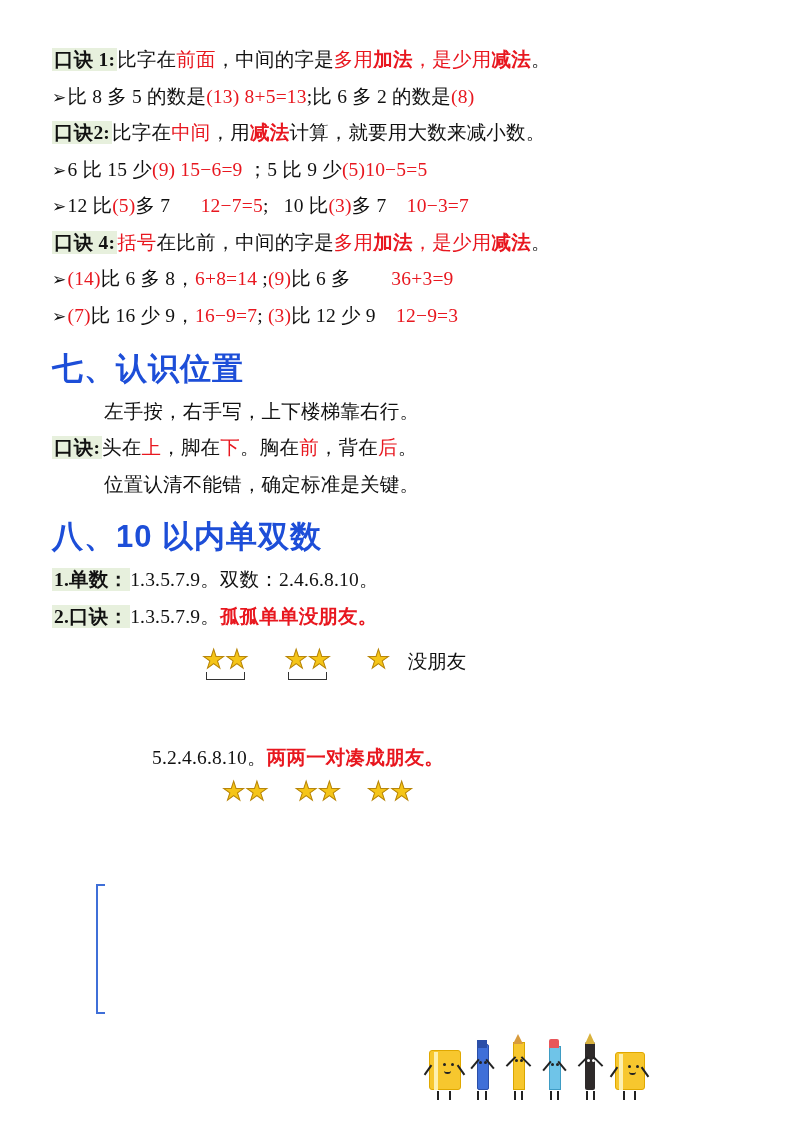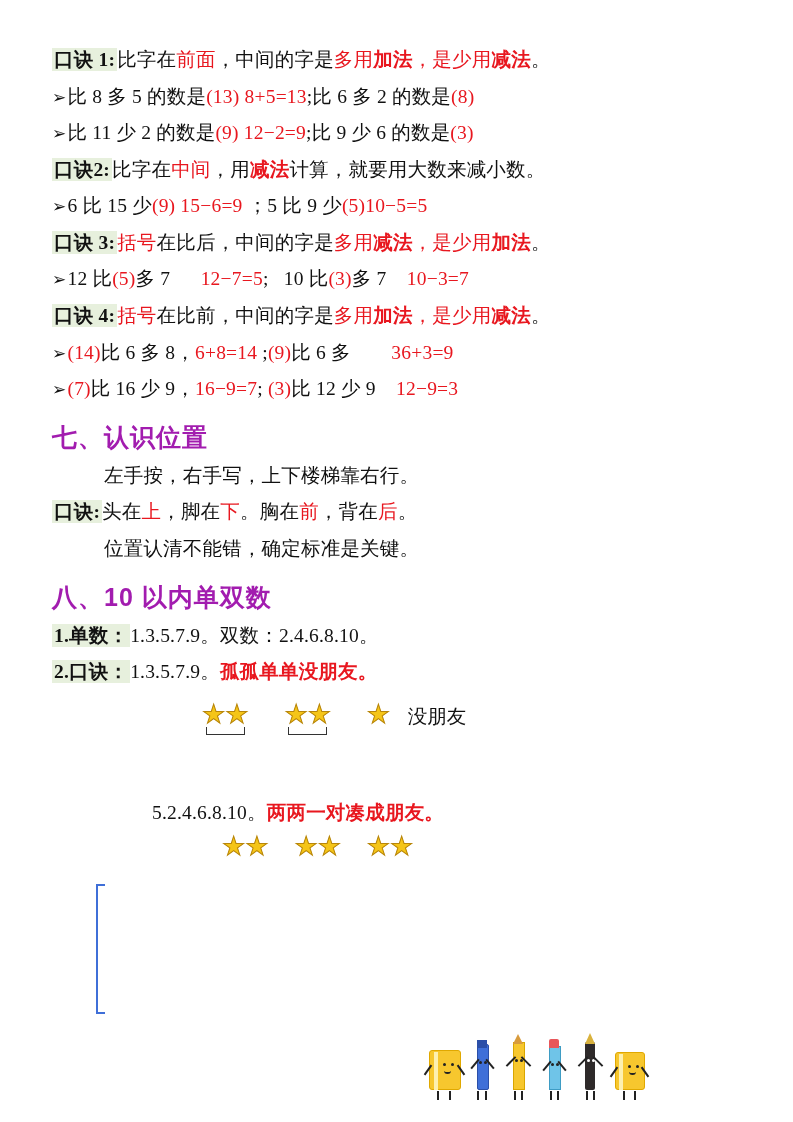--- a/index.html
+++ b/index.html
@@ -47,23 +47,23 @@
   .redb {
     color: #e8171f;
     font-weight: bold;
   }
   .arrow {
     color: #111;
     font-size: 17px;
     margin-right: 1px;
   }
   .sec-head {
-    font-size: 25px;
+    font-size: 31px;
     font-weight: bold;
-    color: #a21caf;
+    color: #1d4ed8;
     letter-spacing: 1px;
     margin: 16px 0 6px 0;
     font-family: "Liberation Sans", "DejaVu Sans", sans-serif;
   }
   .indent1 { padding-left: 52px; }
   .stars-row {
     font-size: 19.5px;
     white-space: nowrap;
     margin: 20px 0 0 0;
     line-height: 1.3;
@@ -149,36 +149,30 @@
   <div class="content">
 
     <div class="line">
       <span class="hl">口诀 1:</span><span>比字在</span><span class="red">前面</span><span>，中间的字是</span><span class="red">多用</span><span class="redb">加法</span><span class="red">，是</span><span class="red">少用</span><span class="redb">减法</span><span>。</span>
     </div>
 
     <div class="line">
       <span class="arrow">➢</span><span>比 8 多 5 的数是</span><span class="red">(13)</span><span> </span><span class="red">8+5=13</span><span>;比 6 多 2 的数是</span><span class="red">(8)</span>
     </div>
 
-    <div class="line">
-      <span class="arrow">➢</span><span>比 11 少 2 的数是</span><span class="red">(9)</span><span> </span><span class="red">12−2=9</span><span>;比 9 少 6 的数是</span><span class="red">(3)</span>
-    </div>
 
     <div class="line">
       <span class="hl">口诀2:</span><span>比字在</span><span class="red">中间</span><span>，用</span><span class="redb">减法</span><span>计算，就要用大数来减小数。</span>
     </div>
 
     <div class="line">
       <span class="arrow">➢</span><span>6 比 15 少</span><span class="red">(9)</span><span>  </span><span class="red">15−6=9</span><span> ；5 比 9 少</span><span class="red">(5)</span><span class="red">10−5=5</span>
     </div>
 
 
-    <div class="line">
-      <span class="hl">口诀 3:</span><span class="red">括号</span><span>在比后</span><span>，中间的字是</span><span class="red">多用</span><span class="redb">减法</span><span class="red">，是</span><span class="red">少用</span><span class="redb">加法</span><span>。</span>
-    </div>
 
 
     <div class="line">
       <span class="arrow">➢</span><span>12 比</span><span class="red">(5)</span><span>多 7</span><span style="white-space:pre">      </span><span class="red">12−7=5</span><span>;</span><span style="white-space:pre">   10 比</span><span class="red">(3)</span><span>多 7</span><span style="white-space:pre">    </span><span class="red">10−3=7</span>
     </div>
 
     <div class="line">
       <span class="hl">口诀 4:</span><span class="red">括号</span><span>在比前</span><span>，中间的字是</span><span class="red">多用</span><span class="redb">加法</span><span class="red">，是</span><span class="red">少用</span><span class="redb">减法</span><span>。</span>
     </div>
 

